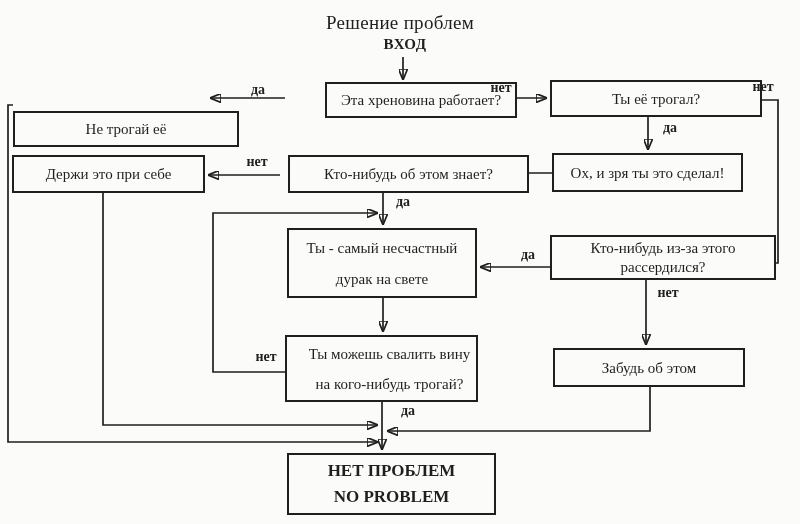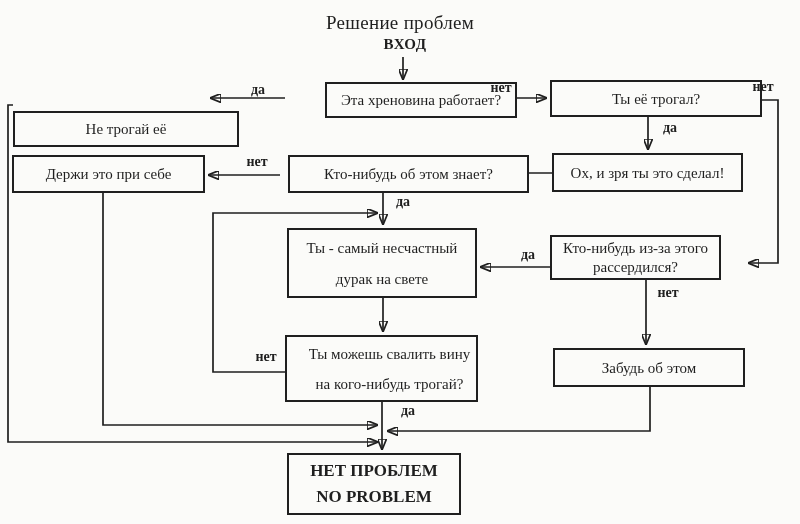--- a/index.html
+++ b/index.html
@@ -56,24 +56,24 @@
     background:var(--bg);
   }
   .node span{display:block;}
   .n-works      {left:285px; top:82px;  width:192px; height:36px;margin-left:40px;}
   .n-dont-touch {left:13px;  top:75px;  width:226px; height:36px;margin-top:36px;}
   .n-touched    {left:550px; top:80px;  width:212px; height:37px;}
   .n-pity       {left:552px; top:153px; width:191px; height:39px;}
   .n-knows      {left:288px; top:155px; width:241px; height:38px;}
   .n-keep       {left:12px;  top:155px; width:193px; height:38px;}
   .n-fool       {left:287px; top:228px; width:190px; height:70px; row-gap:13px;}
-  .n-angry      {left:550px; top:235px; width:171px; height:45px; line-height:19px;}
+  .n-angry      {left:550px; top:235px; width:226px; height:45px; line-height:19px;}
   .n-blame      {left:285px; top:335px; width:193px; height:67px; row-gap:12px;padding-left:16px;}
   .n-forget     {left:553px; top:348px; width:192px; height:39px;}
-  .n-noproblem  {left:287px; top:453px; width:174px; height:62px; row-gap:8px;
+  .n-noproblem  {left:287px; top:453px; width:209px; height:62px; row-gap:8px;
                  font-weight:bold; font-size:17px; border-width:2.4px;}
   .edge-label{
     position:absolute;
     transform:translate(-50%,-50%);
     font-size:14px;
     font-weight:600;
     white-space:nowrap;
   }
   .l-works-yes  {left:258px; top:90px;}
   .l-works-no   {left:501px; top:88px;}

